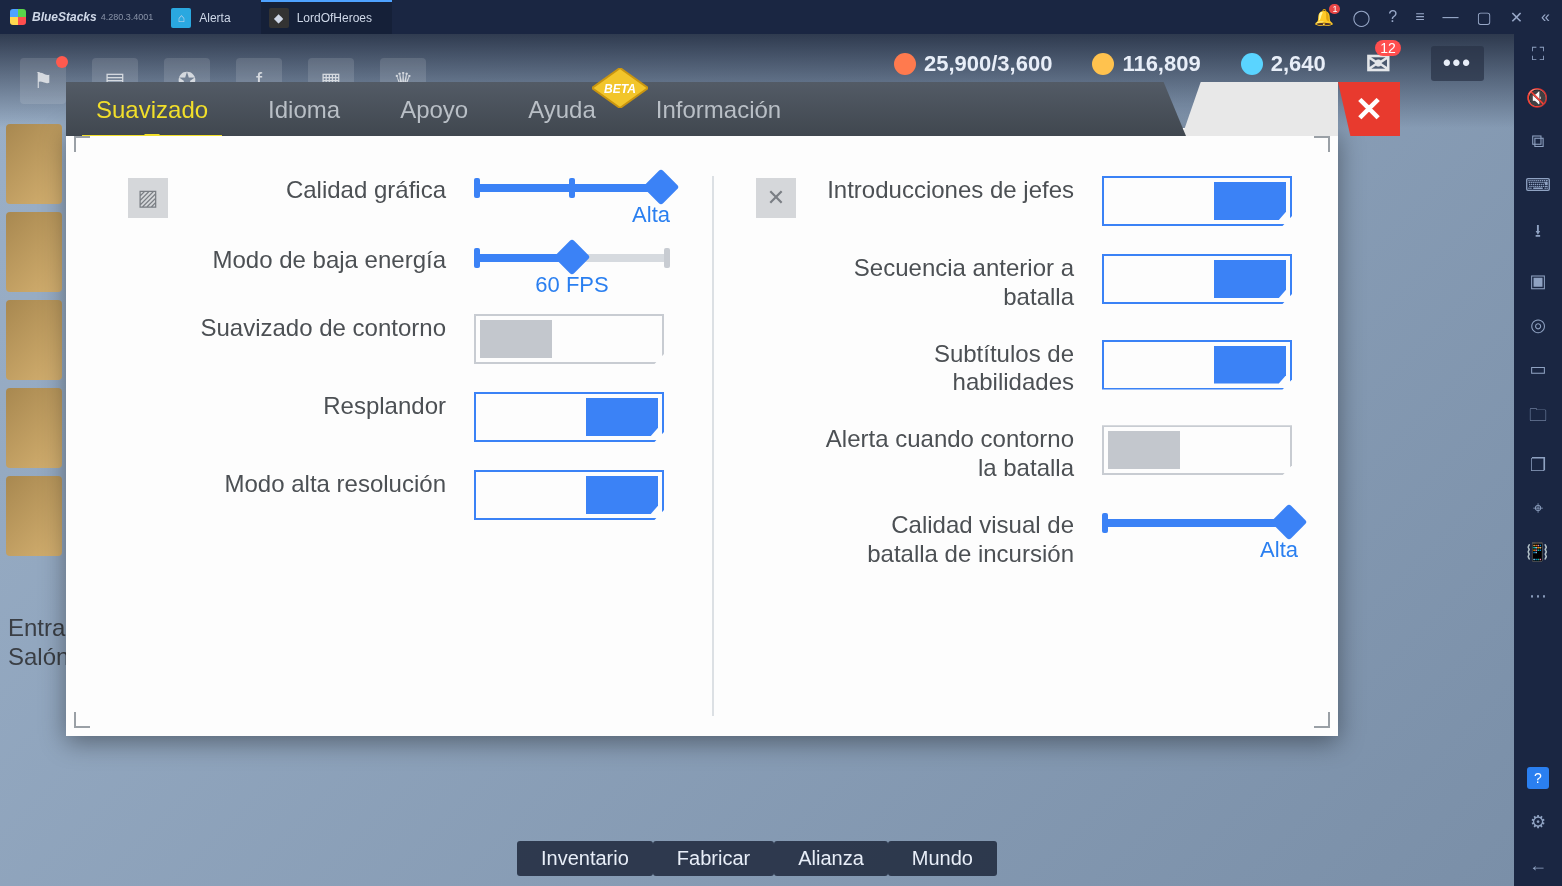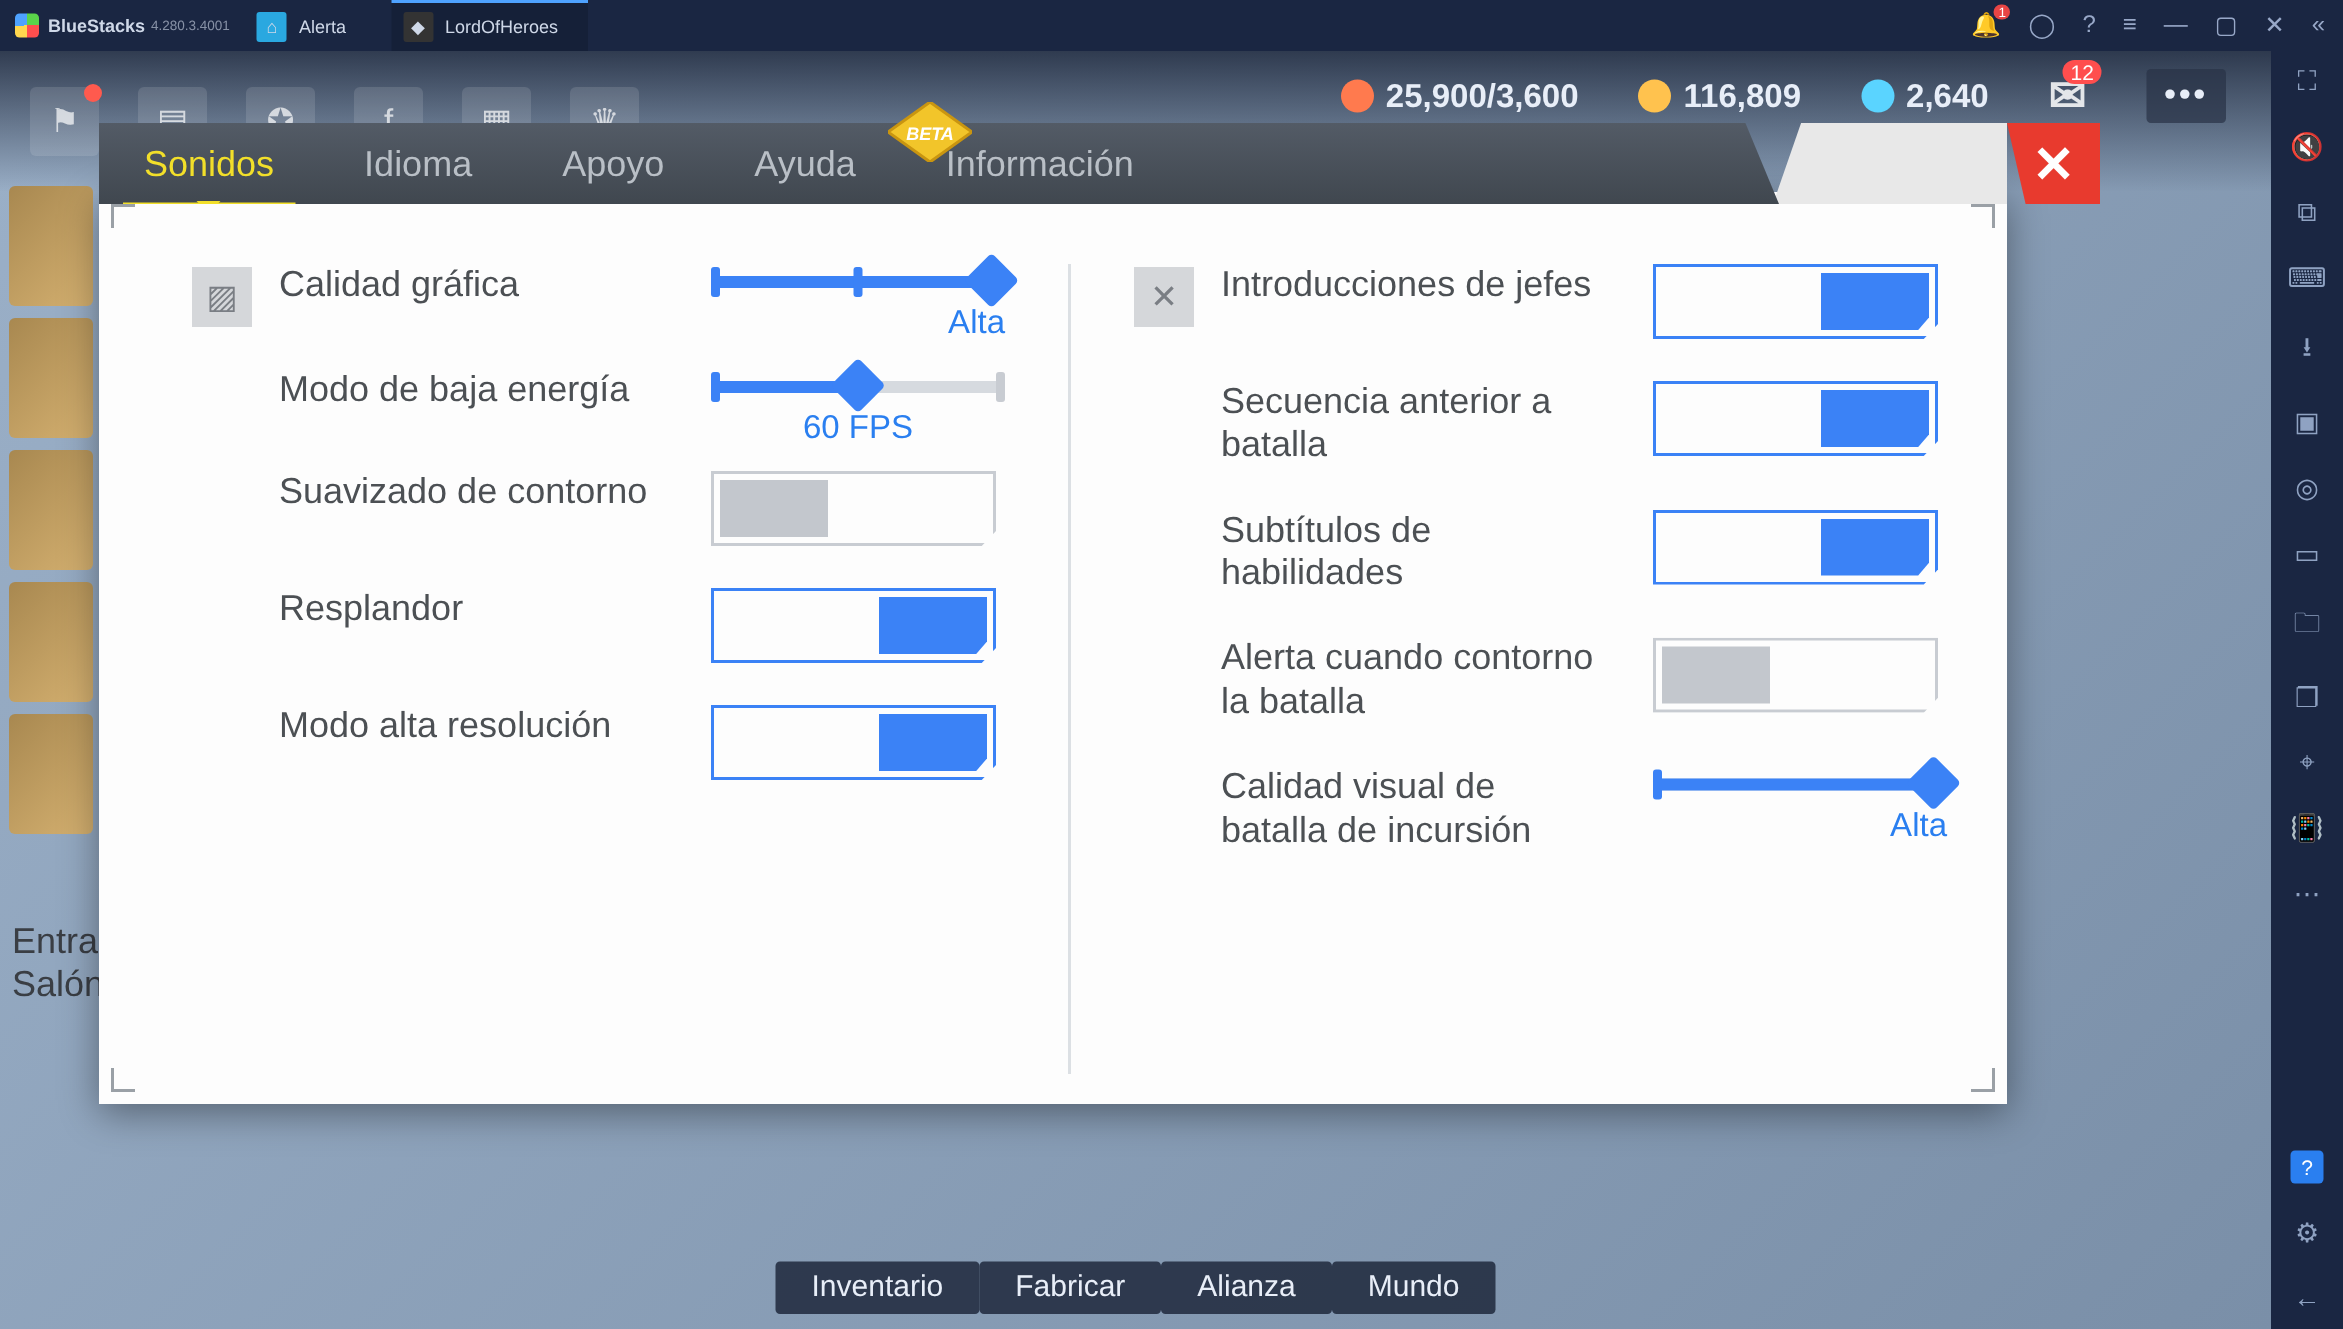--- a/index.html
+++ b/index.html
@@ -2,21 +2,21 @@
 <html><head>
 <meta charset="utf-8">
 <style>
 * { box-sizing: border-box; margin: 0; padding: 0; font-family: "Segoe UI", Arial, sans-serif; }
 html, body { width: 1562px; height: 886px; overflow: hidden; background: #0a1020; }
 
 
 .titlebar { height: 34px; background: #1a2642; display: flex; align-items: center; color: #cfd8e8; font-size: 12px; }
 .titlebar .bs-logo { width: 16px; height: 16px; margin: 0 6px 0 10px; position: relative; }
 .titlebar .bs-logo::before { content:""; position:absolute; inset:0; background: conic-gradient(#5ad44a 0 25%, #ff4e4e 0 50%, #ffd74e 0 75%, #4ea2ff 0 100%); border-radius:3px; }
-.titlebar .bs-name { font-weight:600; }
+.titlebar .bs-name { font-weight:600;font-style:italic; }
 .titlebar .bs-ver { font-size:9px; opacity:.6; margin-left:4px; }
 .tab { height: 34px; display:flex; align-items:center; padding: 0 20px 0 8px; margin-left: 10px; color:#cfd8e8; border-top:2px solid transparent; }
 .tab .tab-ico { width:20px; height:20px; background:#2aa8e0; margin-right:8px; display:flex; align-items:center; justify-content:center; border-radius:2px;}
 .tab .tab-ico.dark { background:#333; }
 .tab.active { border-top-color:#4ea2ff; background:#152038; }
 .titlebar .spacer { flex:1; }
 .titlebar .win-icons { display:flex; align-items:center; gap:18px; padding-right:12px; }
 .titlebar .win-icons span { color:#98a8c8; font-size:16px; cursor:pointer; position:relative; }
 .titlebar .win-icons .bell-badge { position:absolute; top:-4px; right:-6px; background:#e84545; color:#fff; font-size:9px; border-radius:8px; padding:0 3px; }
 
@@ -60,21 +60,21 @@
 .corner.br { bottom:8px; right:8px; border-left:none; border-top:none; }
 
 .col { flex:1; display:flex; flex-direction:column; gap:28px; }
 .col.left { padding-right: 42px; }
 .col.right { padding-left: 42px; }
 .vdiv { width:2px; background:#dce0e4; margin: 0; }
 
 .row { display:flex; align-items:flex-start; gap:18px; }
 .row .icon-box { width:40px; height:40px; background:#d5d7da; display:flex; align-items:center; justify-content:center; color:#7a7e84; font-size:22px; flex-shrink:0; margin-top:2px;}
 .row .spacer-icon { width:40px; flex-shrink:0; }
-.row .label { flex:1; color:#4c5054; font-size:24px; line-height:1.2; padding-right:10px; }
+.row .label { flex:1; text-align:right; color:#4c5054; font-size:24px; line-height:1.2; padding-right:10px; }
 .row .control { width: 196px; flex-shrink:0; }
 
 .slider { position:relative; height:40px; }
 .slider .track { position:absolute; top:8px; left:0; right:0; height:8px; background:#d6dadf; border-radius:2px; }
 .slider .fill  { position:absolute; top:8px; left:0; height:8px; background:#3b82f6; border-radius:2px; }
 .slider .tick  { position:absolute; top:2px; width:6px; height:20px; background:#3b82f6; border-radius:2px; }
 .slider .tick.grey { background:#c8ccd2; }
 .slider .thumb { position:absolute; top:-2px; width:26px; height:26px; background:#3b82f6; transform: rotate(45deg); border-radius:3px; }
 .slider .sub { position:absolute; top:26px; right:0; color:#2a7ff0; font-size:22px; font-weight:400; }
 .slider .sub.center { left:50%; transform:translateX(-50%); right:auto; }
@@ -157,21 +157,21 @@
     <div class="hud-bottom">
       <div class="btn">Inventario</div>
       <div class="btn">Fabricar</div>
       <div class="btn">Alianza</div>
       <div class="btn">Mundo</div>
     </div>
 
     <div class="modal">
       <div class="modal-inner-tab-right"></div>
       <div class="modal-tabs">
-        <div class="mt active">Sonidos</div>
+        <div class="mt active">Suavizado</div>
         <div class="mt">Idioma</div>
         <div class="mt">Apoyo</div>
         <div class="mt">Ayuda</div>
         <div class="mt">Información</div>
       </div>
       <div class="beta-badge">
         <svg viewBox="0 0 56 40">
             <polygon points="28,0 56,20 28,40 0,20" fill="#f2c52a" stroke="#c99510" stroke-width="2"></polygon>
             <text x="28" y="25" text-anchor="middle" font-size="12" font-style="italic" font-weight="bold" fill="#fff">BETA</text>
           </svg>

